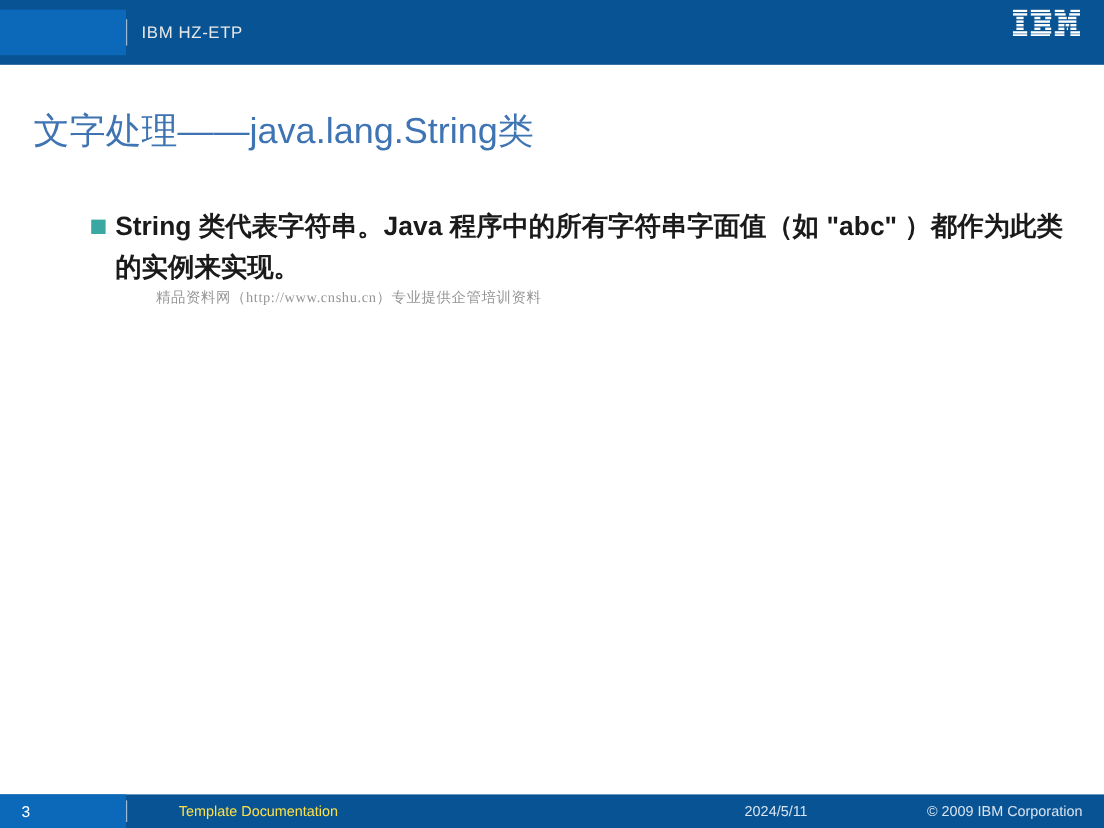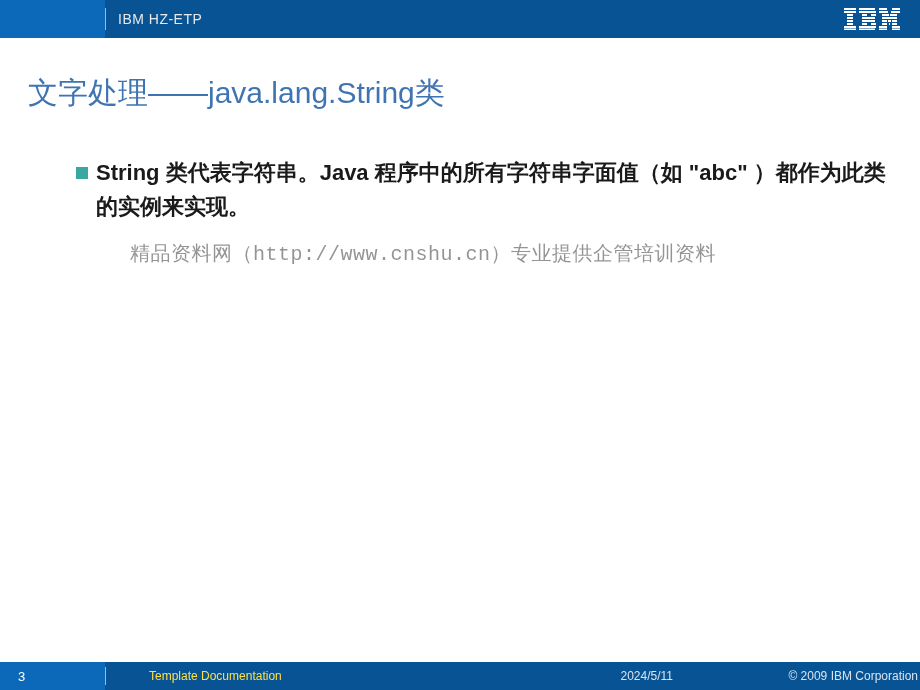--- a/index.html
+++ b/index.html
@@ -9,21 +9,21 @@
     }
     body {
       width: 920px;
       height: 690px;
       font-family: "Microsoft YaHei", "SimSun", Arial, sans-serif;
       background: #fff;
       position: relative;
       overflow: hidden;
     }
     .header {
-      height: 38px;
+      height: 54px;
       background: #085394;
       display: flex;
       align-items: center;
       position: relative;
     }
     .hdr-accent {
       width: 105px;
       height: 38px;
       background: #0c69b9;
       display: flex;
@@ -82,23 +82,23 @@
       left: -2px;
       top: 11px;
       width: 12px;
       height: 12px;
       background: #3aa8a2;
     }
     .watermark {
       position: absolute;
       left: 130px;
       top: 240px;
-      font-size: 20px;
+      font-size: 12px;
       color: rgba(60,60,60,0.55);
-      font-family: Liberation Mono, monospace;
+      font-family: Liberation Serif, serif;
       letter-spacing: 0.5px;
       pointer-events: none;
       text-shadow: 0 0 1px rgba(255,255,255,0.5);
       z-index: 5;
     }
     .footer {
       position: absolute;
       bottom: 0;
       left: 0;
       width: 920px;
@@ -131,21 +131,21 @@
       margin-left: 43px;
       color: #fde047;
     }
     .ftr-date {
       position: absolute;
       right: 247px;
       color: #d8e4f0;
     }
     .ftr-copy {
       position: absolute;
-      right: 2px;
+      right: 18px;
       color: #d8e4f0;
     }
   </style>
 </head>
 <body>
 
 <div class="header">
   <div class="hdr-accent"></div>
   <div class="hdr-rule"></div>
   <div class="hdr-title">IBM HZ-ETP</div>

